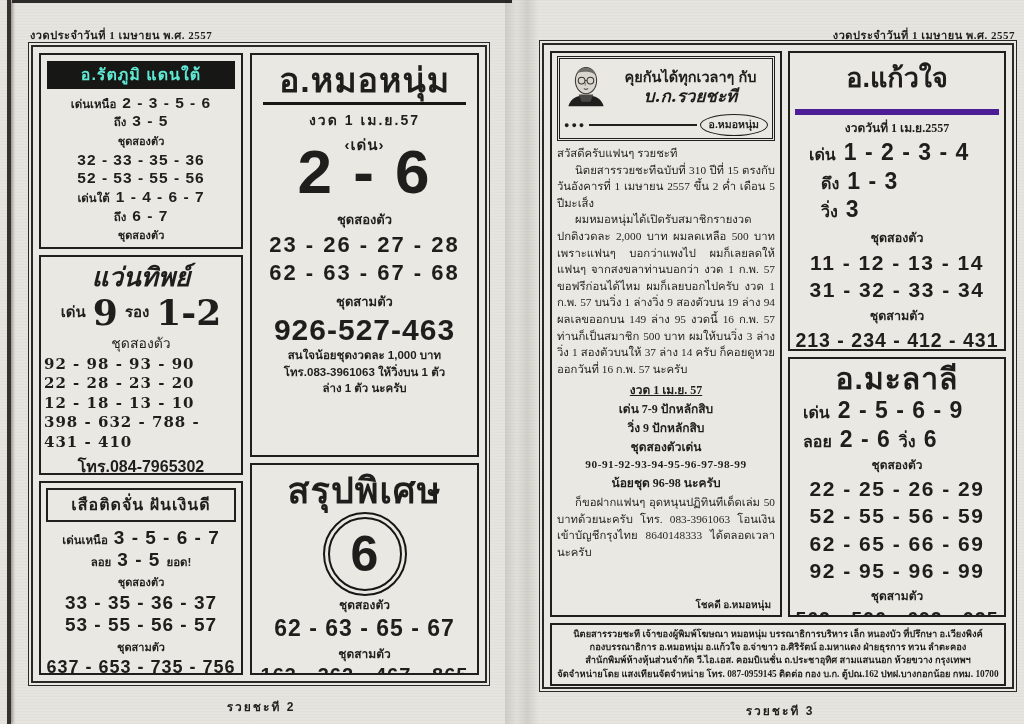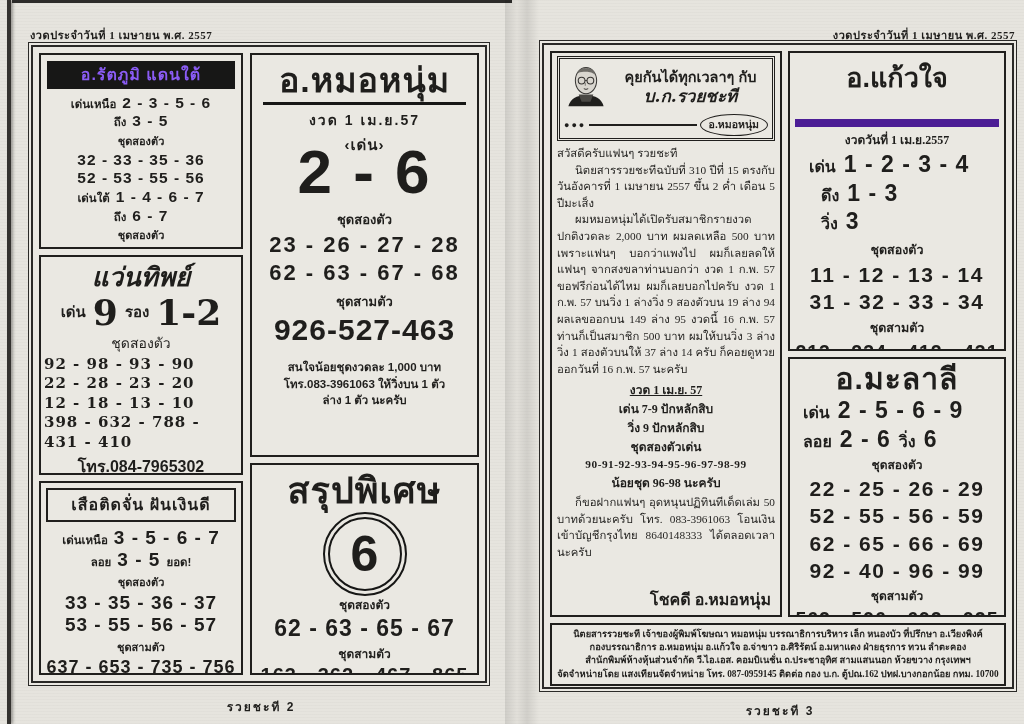--- a/index.html
+++ b/index.html
@@ -36,21 +36,21 @@
   .page-footer { position:absolute; bottom:8px; width:100%; text-align:center; font-size:12px; font-weight:bold; letter-spacing:2px; }
   .rightp .page-footer { bottom:4px; }
 
   .cols { display:flex; gap:7px; height:100%; }
   .col1 { width:204px; display:flex; flex-direction:column; gap:6px; }
   .col2 { flex:1; display:flex; flex-direction:column; gap:6px; }
 
   .box { border:2px solid #201f1d; background:#eae8e2; padding:4px 3px; overflow:hidden; }
 
   
-  .banner { background:#171716; color:#8b5cf6; font-weight:bold; text-align:center;
+  .banner { background:#171716; color:#5eead4; font-weight:bold; text-align:center;
     font-size:16px; padding:2px 2px 3px; margin:1px 2px 4px; letter-spacing:1px;
     box-shadow:inset 0 0 0 1px #e8e6df, inset 0 0 0 2px #171716; }
   .boxed-title { border:2px solid #201f1d; text-align:center; font-weight:bold; font-size:16px;
     margin:1px 2px 5px; padding:2px 0 3px; letter-spacing:1px; }
 
   .line { display:flex; align-items:baseline; justify-content:center; gap:6px; line-height:1.12; margin:1px 0; }
   .lbl { font-size:11.5px; font-weight:bold; }
   .val { font-size:15.5px; font-weight:bold; letter-spacing:1px; }
   .setlbl { text-align:center; font-size:11px; font-weight:bold; margin:2px 0 1px; }
   .numrow { text-align:center; font-size:15.5px; font-weight:bold; letter-spacing:1px; line-height:1.18; }
@@ -67,21 +67,21 @@
 
   
   .mh-title { text-align:center; font-weight:bold; font-size:34px; line-height:1.15; letter-spacing:1px;
     border-bottom:3px solid #171716; margin:2px 8px 4px; padding-bottom:2px; }
   .mh-draw { text-align:center; font-size:14px; font-weight:bold; margin:4px 0 0; letter-spacing:2px; }
   .mh-pair-wrap { position:relative; text-align:center; padding-top:10px; }
   .mh-pair { font-size:62px; font-weight:bold; line-height:1; letter-spacing:2px; }
   .mh-tag { position:absolute; top:2px; left:50%; transform:translateX(-50%);
     font-size:15px; font-weight:bold; letter-spacing:1px; }
   .mh-row { text-align:center; font-size:22px; font-weight:bold; letter-spacing:2px; line-height:1.25; }
-  .mh-triple { text-align:center; font-size:30px; font-weight:bold; letter-spacing:1px; margin:1px 0 12px; }
+  .mh-triple { text-align:center; font-size:30px; font-weight:bold; letter-spacing:1px; margin:1px 0 0; }
   .mh-note { text-align:center; font-size:11.5px; font-weight:bold; line-height:1.45; }
 
   
   .sp-title { text-align:center; font-weight:bold; font-size:36px; line-height:1.1; margin-top:2px; letter-spacing:1px; }
   .sp-circle { width:74px; height:74px; margin:6px auto 4px; border:2px solid #171716; border-radius:50%;
     outline:2px solid #171716; outline-offset:3px; display:flex; align-items:center; justify-content:center;
     font-size:50px; font-weight:bold; }
   .sp-row1 { text-align:center; font-size:23px; font-weight:bold; letter-spacing:1px; }
   .sp-row2 { text-align:center; font-size:20px; font-weight:bold; letter-spacing:1px; }
 
@@ -99,25 +99,25 @@
   .ed-dots { font-size:9px; letter-spacing:2px; }
   .ed-line { flex:1; height:1.5px; background:#201f1d; }
   .ed-bubble { border:1.5px solid #201f1d; border-radius:50%; padding:1px 8px 2px; font-size:10.5px; font-weight:bold; white-space:nowrap; }
 
   .ed-body { font-family:"Liberation Serif", serif; font-size:11.3px; line-height:1.47; margin-top:4px; text-align:justify; }
   .ed-body p.ind { text-indent:1.6em; }
   .ed-tips { text-align:center; font-family:"Liberation Serif", serif; margin-top:3px; }
   .ed-tips .hd { font-size:12px; font-weight:bold; text-decoration:underline; margin-bottom:1px; }
   .ed-tips .t { font-size:12px; font-weight:bold; line-height:1.55; }
   .ed-tips .tn { font-size:11.3px; font-weight:bold; letter-spacing:.5px; line-height:1.55; }
-  .ed-sign { font-family:"Liberation Serif", serif; font-size:16px; font-weight:bold; text-align:right; padding:2px 4px 0 0; margin-top:auto; }
-
-  
-  .kj-title { border-bottom:8px solid #4c1d95; text-align:center; font-weight:bold; font-size:27px;
-    padding:3px 0 20px; margin:0 2px 3px; }
+  .ed-sign { font-family:"Liberation Serif", serif; font-size:10px; font-weight:bold; text-align:right; padding:2px 4px 0 0; margin-top:auto; }
+
+  
+  .kj-title { border-bottom:6px solid #4c1d95; text-align:center; font-weight:bold; font-size:27px;
+    padding:3px 0 10px; margin:0 2px 3px; }
   .kj-draw { text-align:center; font-size:12px; font-weight:bold; font-family:"Liberation Serif", serif; margin:2px 0; }
   .kj-line { display:flex; align-items:baseline; gap:8px; padding-left:16px; line-height:1.2; margin:1px 0; }
   .kj-lbl { font-size:16px; font-weight:bold; }
   .kj-val { font-size:23px; font-weight:bold; letter-spacing:1px; }
   .kj-row { text-align:center; font-size:21px; font-weight:bold; letter-spacing:1.5px; line-height:1.3; }
   .kj-triple { text-align:center; font-size:19.5px; font-weight:bold; letter-spacing:1px; line-height:1.35; }
   .ml-title { text-align:center; font-weight:bold; font-size:30px; line-height:1.1; margin:1px 0 2px; letter-spacing:1px; }
 
   .imprint { border:2px solid #201f1d; margin-top:6px; padding:3px 4px; text-align:center;
     font-size:9.3px; font-weight:bold; line-height:1.42; font-family:"Liberation Serif", serif; }
@@ -327,21 +327,21 @@
             <div class="kj-line" style="padding-left:10px;">
                   <span class="kj-lbl">ลอย</span>
                   <span class="kj-val">2 - 6</span>
                   <span class="kj-lbl">วิ่ง</span>
                   <span class="kj-val">6</span>
                 </div>
             <div class="setlbl" style="font-size:12px;margin-top:2px;">ชุดสองตัว</div>
             <div class="kj-row">22 - 25 - 26 - 29</div>
             <div class="kj-row">52 - 55 - 56 - 59</div>
             <div class="kj-row">62 - 65 - 66 - 69</div>
-            <div class="kj-row">92 - 40 - 96 - 99</div>
+            <div class="kj-row">92 - 95 - 96 - 99</div>
             <div class="setlbl" style="font-size:12px;margin-top:2px;">ชุดสามตัว</div>
             <div class="kj-triple">562 - 596 - 692 - 925</div>
           </section>
         </div>
       </div>
 
       <div class="imprint">
         <div>นิตยสารรวยชะที เจ้าของผู้พิมพ์โฆษณา หมอหนุ่ม บรรณาธิการบริหาร เล็ก หนองบัว ที่ปรึกษา อ.เวียงพิงค์</div>
         <div>กองบรรณาธิการ อ.หมอหนุ่ม อ.แก้วใจ อ.จ่าขาว อ.ศิริรัตน์ อ.มหาแดง ฝ่ายธุรการ ทวน ลำตะคอง</div>
         <div>สำนักพิมพ์ห้างหุ้นส่วนจำกัด วี.ไอ.เอส. คอมบิเนชั่น ถ.ประชาอุทิศ สามแสนนอก ห้วยขวาง กรุงเทพฯ</div>

